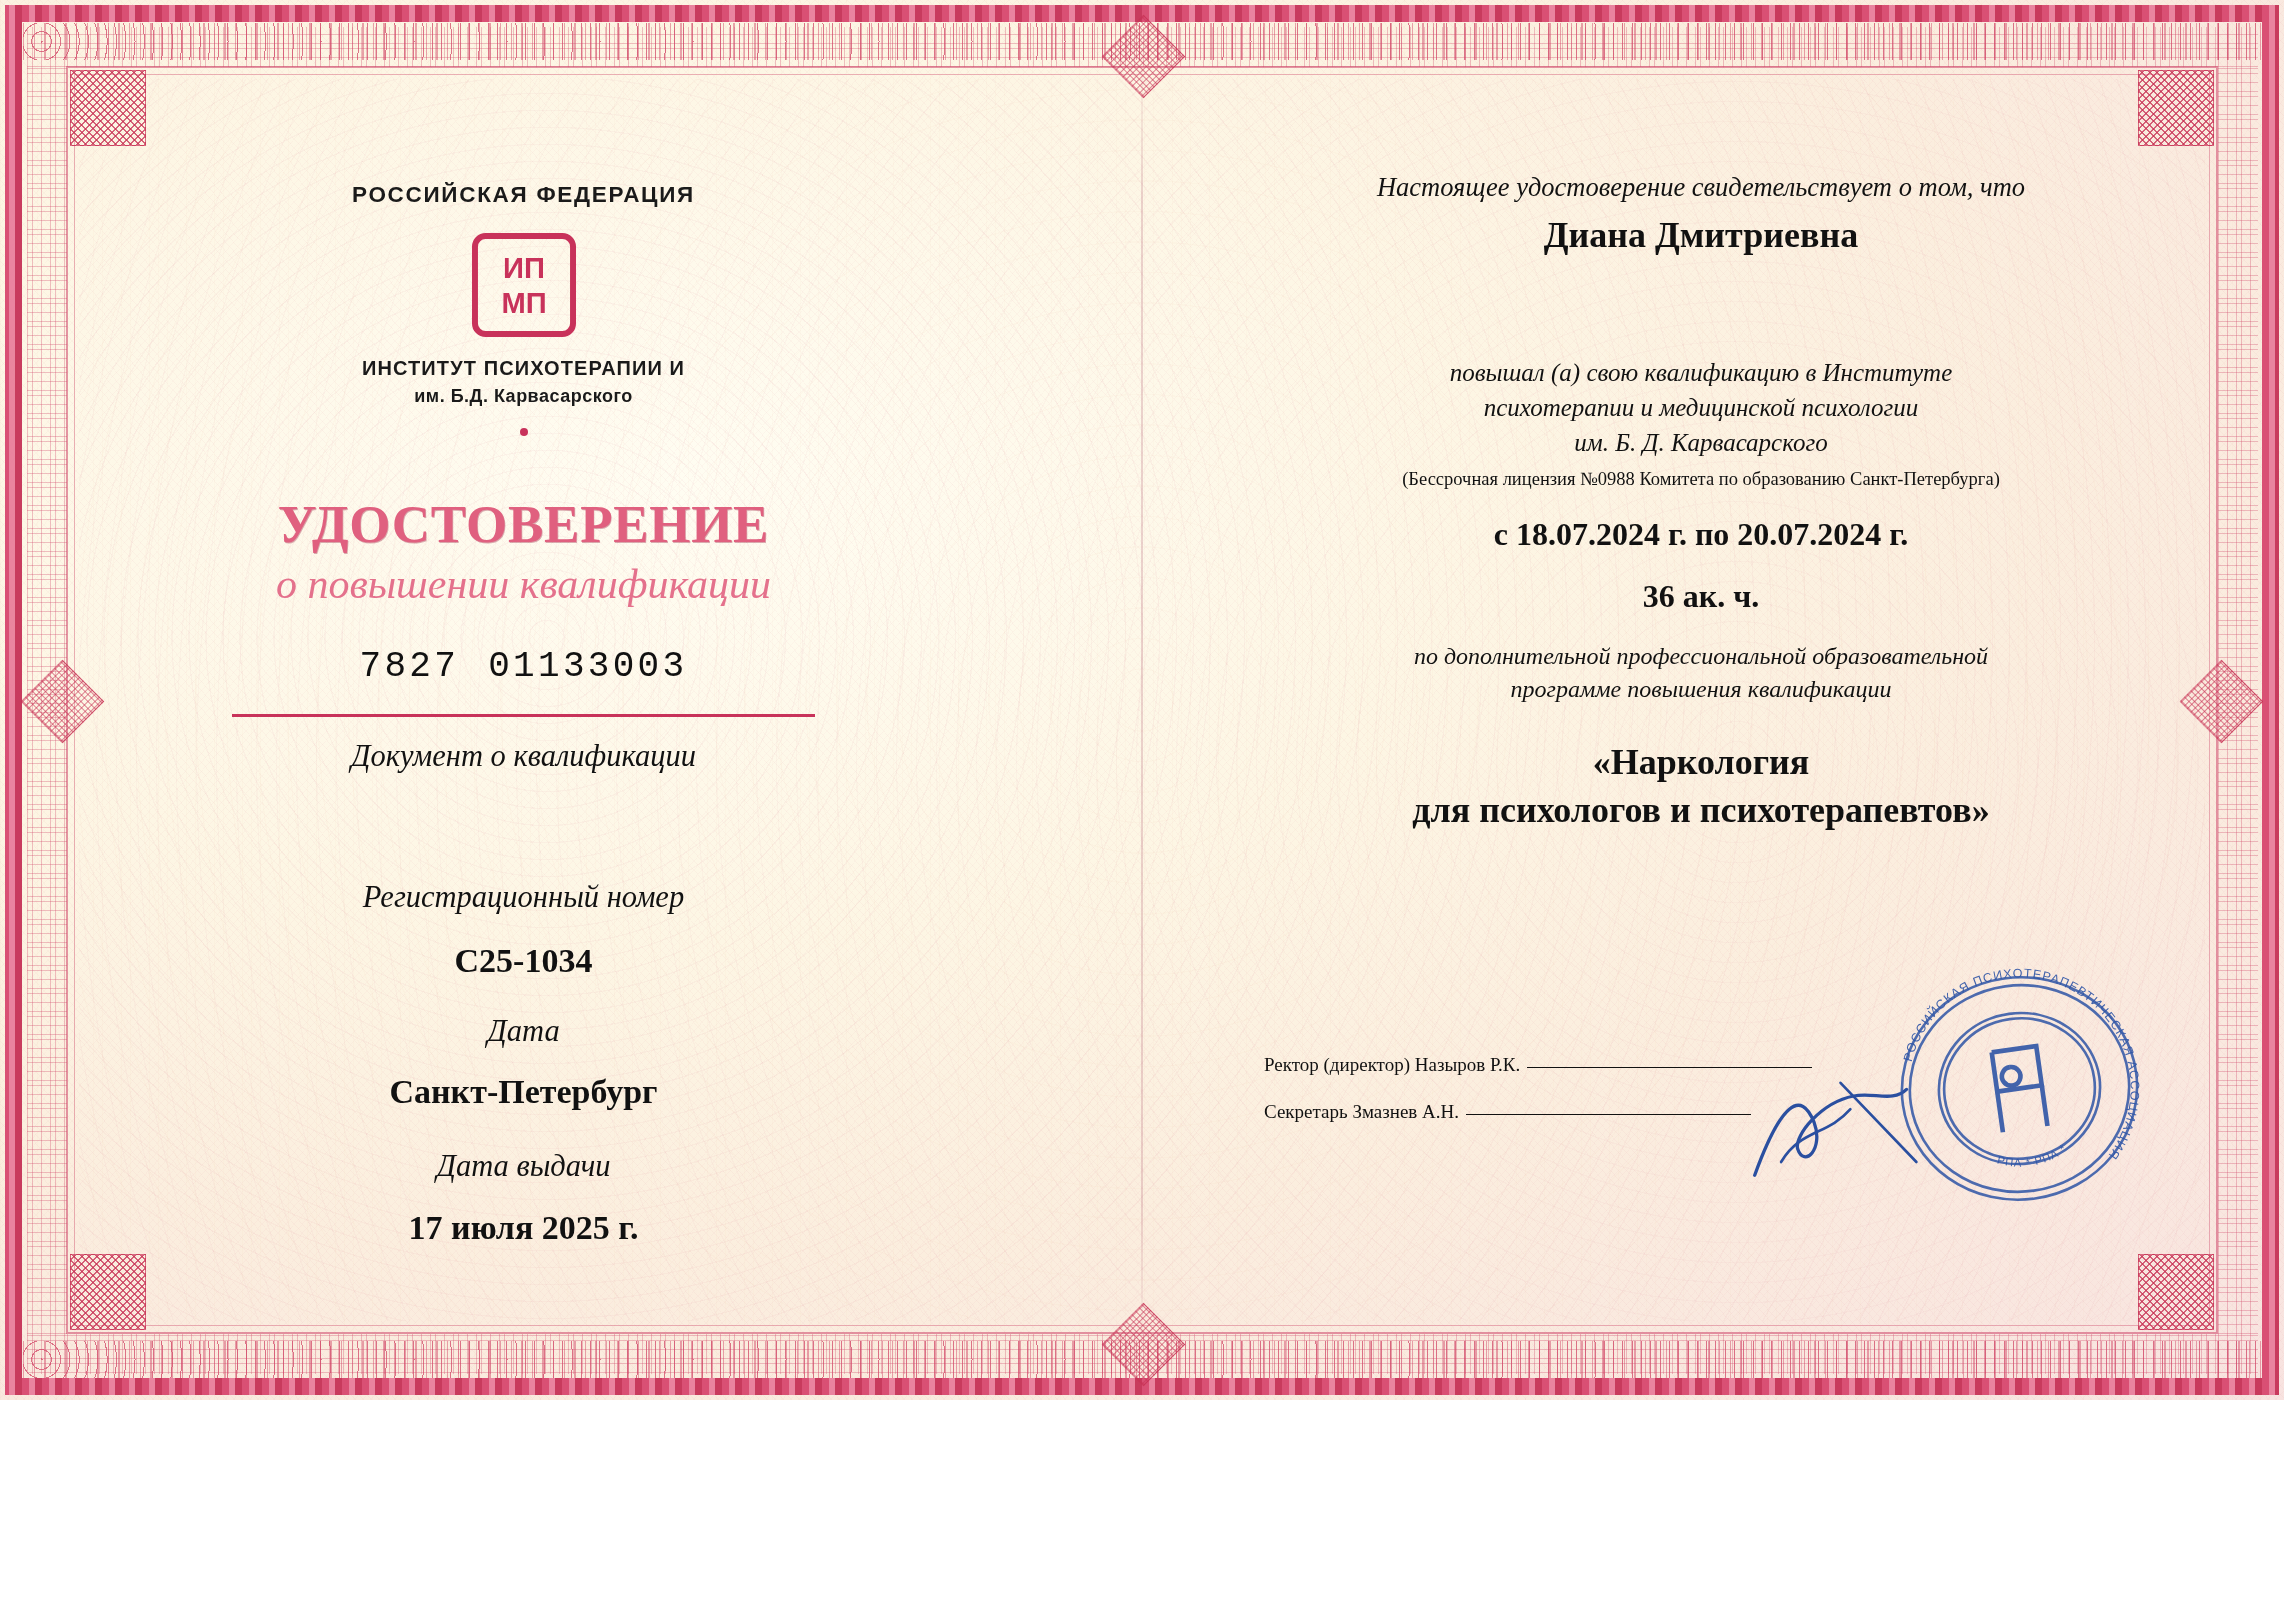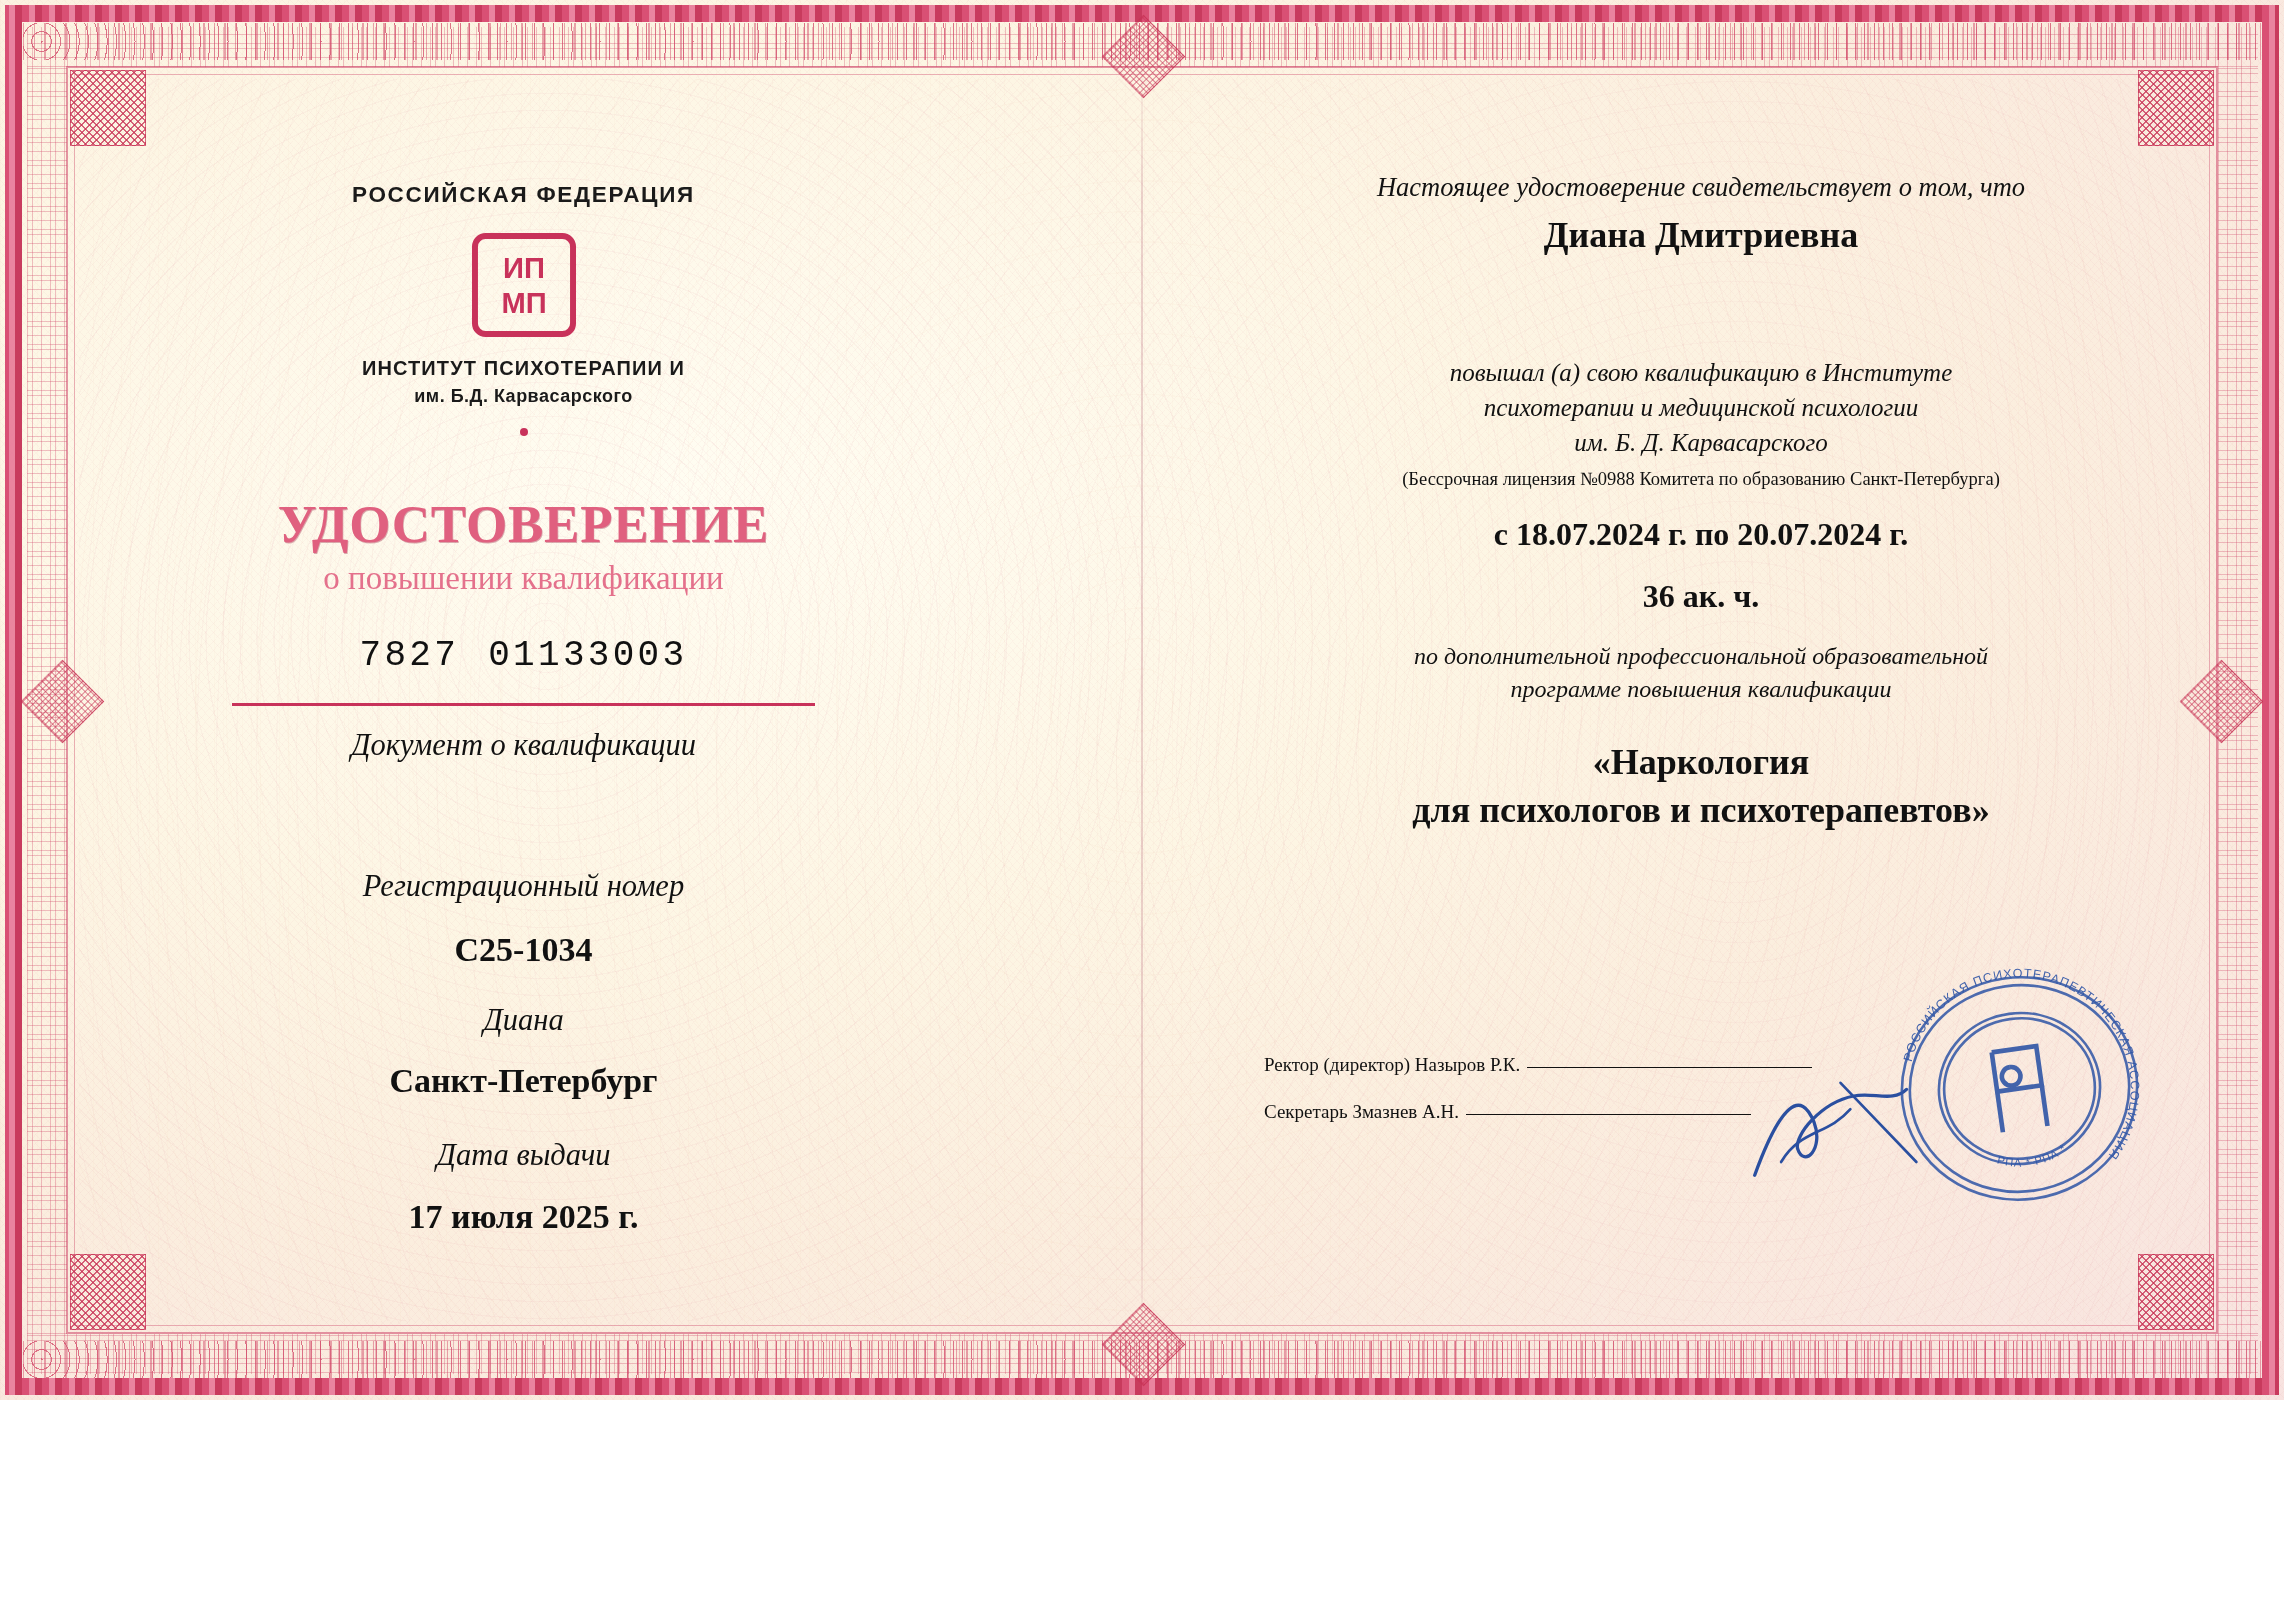--- a/index.html
+++ b/index.html
@@ -204,21 +204,22 @@
     margin-top: 58px;
     font-family: "Liberation Serif", serif;
     font-weight: bold;
     font-size: 53px;
     letter-spacing: 0.7px;
     color: #e0607f;
     text-shadow: 0.7px 0.7px 0 rgba(150,20,55,.35);
   }
   .title-sub {
     margin-top: 6.6px;
-    font-size: 33px;
+    font-style: italic;
+    font-size: 42px;
     color: #e4718c;
   }
   .serial {
     margin-top: 38px;
     font-family: "Liberation Mono", monospace;
     font-size: 36px;
     letter-spacing: 3.3px;
     color: #111;
   }
   .serial .gap { display: inline-block; width: 29px; }
@@ -404,21 +405,21 @@
       <div class="rule"></div>
 
       <div class="doc-kind">Документ о квалификации</div>
 
       <div class="reg-block">
         <div class="field-label">Регистрационный номер</div>
         <div class="field-value">С25-1034</div>
       </div>
 
       <div class="city-block">
-        <div class="field-label">Диана</div>
+        <div class="field-label">Дата</div>
         <div class="field-value">Санкт-Петербург</div>
       </div>
 
       <div class="date-block">
         <div class="field-label">Дата выдачи</div>
         <div class="field-value">17 июля 2025 г.</div>
       </div>
 
     </div>
 

